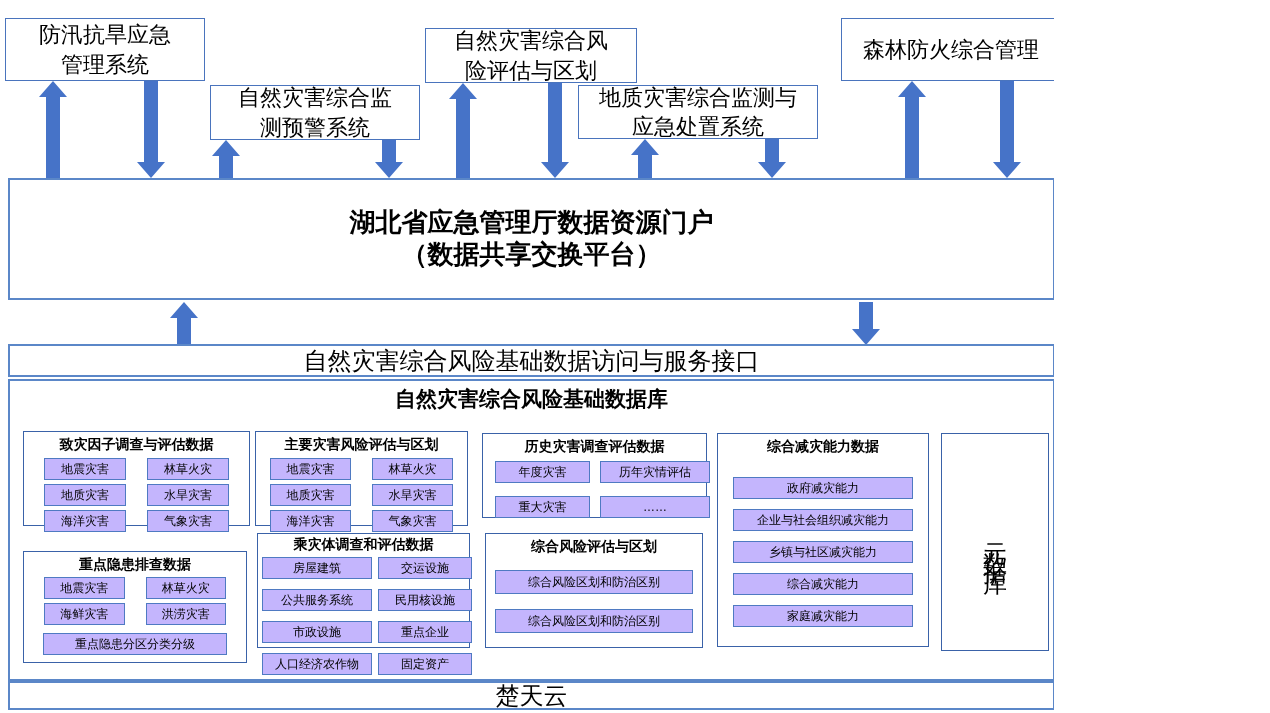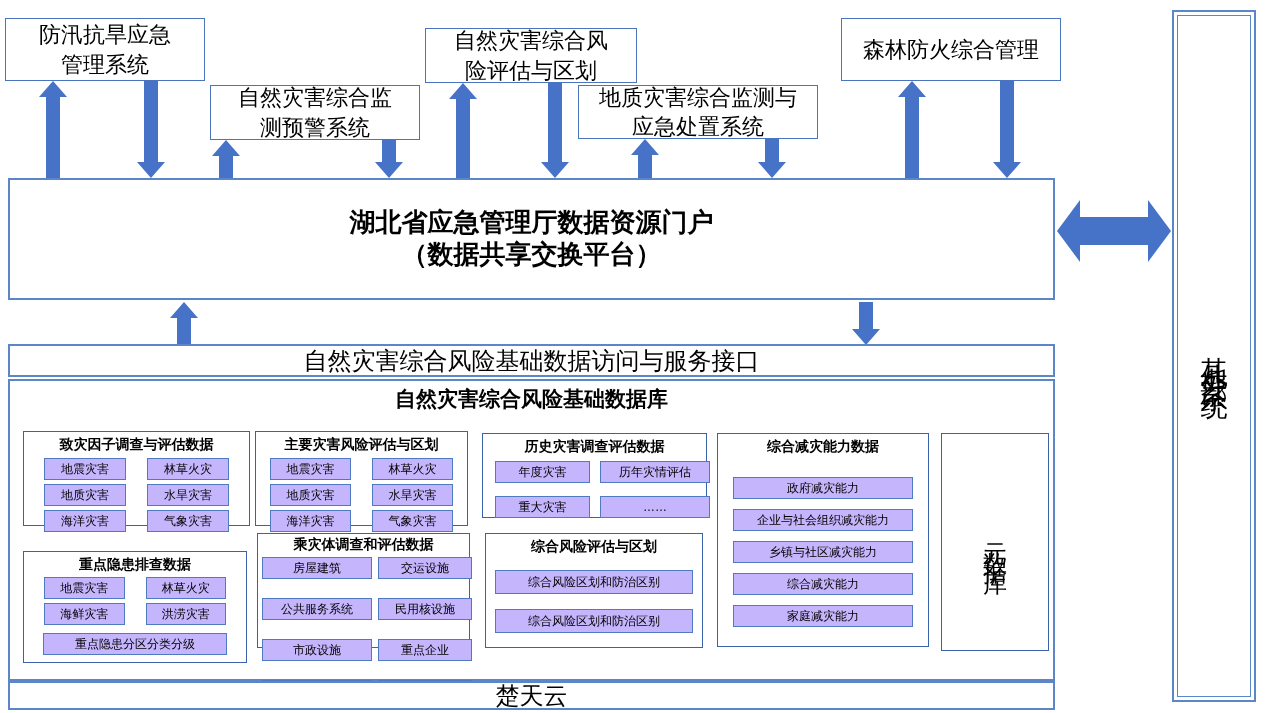--- a/index.html
+++ b/index.html
@@ -1,16 +1,16 @@
 <!DOCTYPE html>
 <html><head>
 <meta charset="utf-8">
 <style>
   html,body{margin:0;padding:0;background:#fff;}
-  #stage{position:relative;width:1270px;height:713px;background:#fff;overflow:hidden;
+  #stage{position:relative;width:1054px;height:713px;background:#fff;overflow:hidden;
          font-family:"Liberation Sans",sans-serif;color:#000;}
   
   .box{position:absolute;background:#fff;border:2px solid #5b87c8;box-sizing:border-box;}
   .center{display:flex;align-items:center;justify-content:center;text-align:center;}
   .top-box{font-size:22px;line-height:1.32;white-space:pre-line;border:1.5px solid #4a74bd;}
   
   .va{position:absolute;width:28px;}
   .va .shaft{position:absolute;left:7px;width:14px;background:#4673c8;}
   .va .head{position:absolute;left:0;width:0;height:0;}
   .va.up .shaft{top:14px;bottom:0;}
@@ -26,21 +26,21 @@
   .portal-title{font-weight:bold;font-size:26px;line-height:1.22;white-space:pre-line;}
   .bar-text{font-size:24px;}
   .db-title{font-weight:bold;font-size:21px;}
   
   .group{position:absolute;background:#fff;border:1.5px solid #3a62a8;box-sizing:border-box;}
   .g-title{text-align:center;font-weight:600;font-size:14px;padding-top:4px;}
   .item{border:1.3px solid #4f7ac2;background:#c4b5fd;box-sizing:border-box;height:22px;
         display:flex;align-items:center;justify-content:center;font-size:12px;}
   .grid-2{display:grid;grid-template-columns:1fr 1fr;gap:4px 21px;padding:4px 20px;}
   .grid-hist{display:grid;grid-template-columns:95px 110px;gap:13px 10px;padding:5px 12px;}
-  .grid-carrier{display:grid;grid-template-columns:110px 94px;gap:19px 6px;padding:3px 4px;}
+  .grid-carrier{display:grid;grid-template-columns:110px 94px;gap:10px 6px;padding:3px 4px;}
   .col-items{display:flex;flex-direction:column;align-items:center;gap:10px;}
   .wide{width:184px;margin:5px auto 0 auto;}
   .vtext{writing-mode:vertical-rl;text-orientation:upright;}
 </style>
 </head>
 <body>
 
 <div id="stage">
 
   <div class="box top-box center" style="left:5px;top:18px;width:200px;height:63px;">防汛抗旱应急

